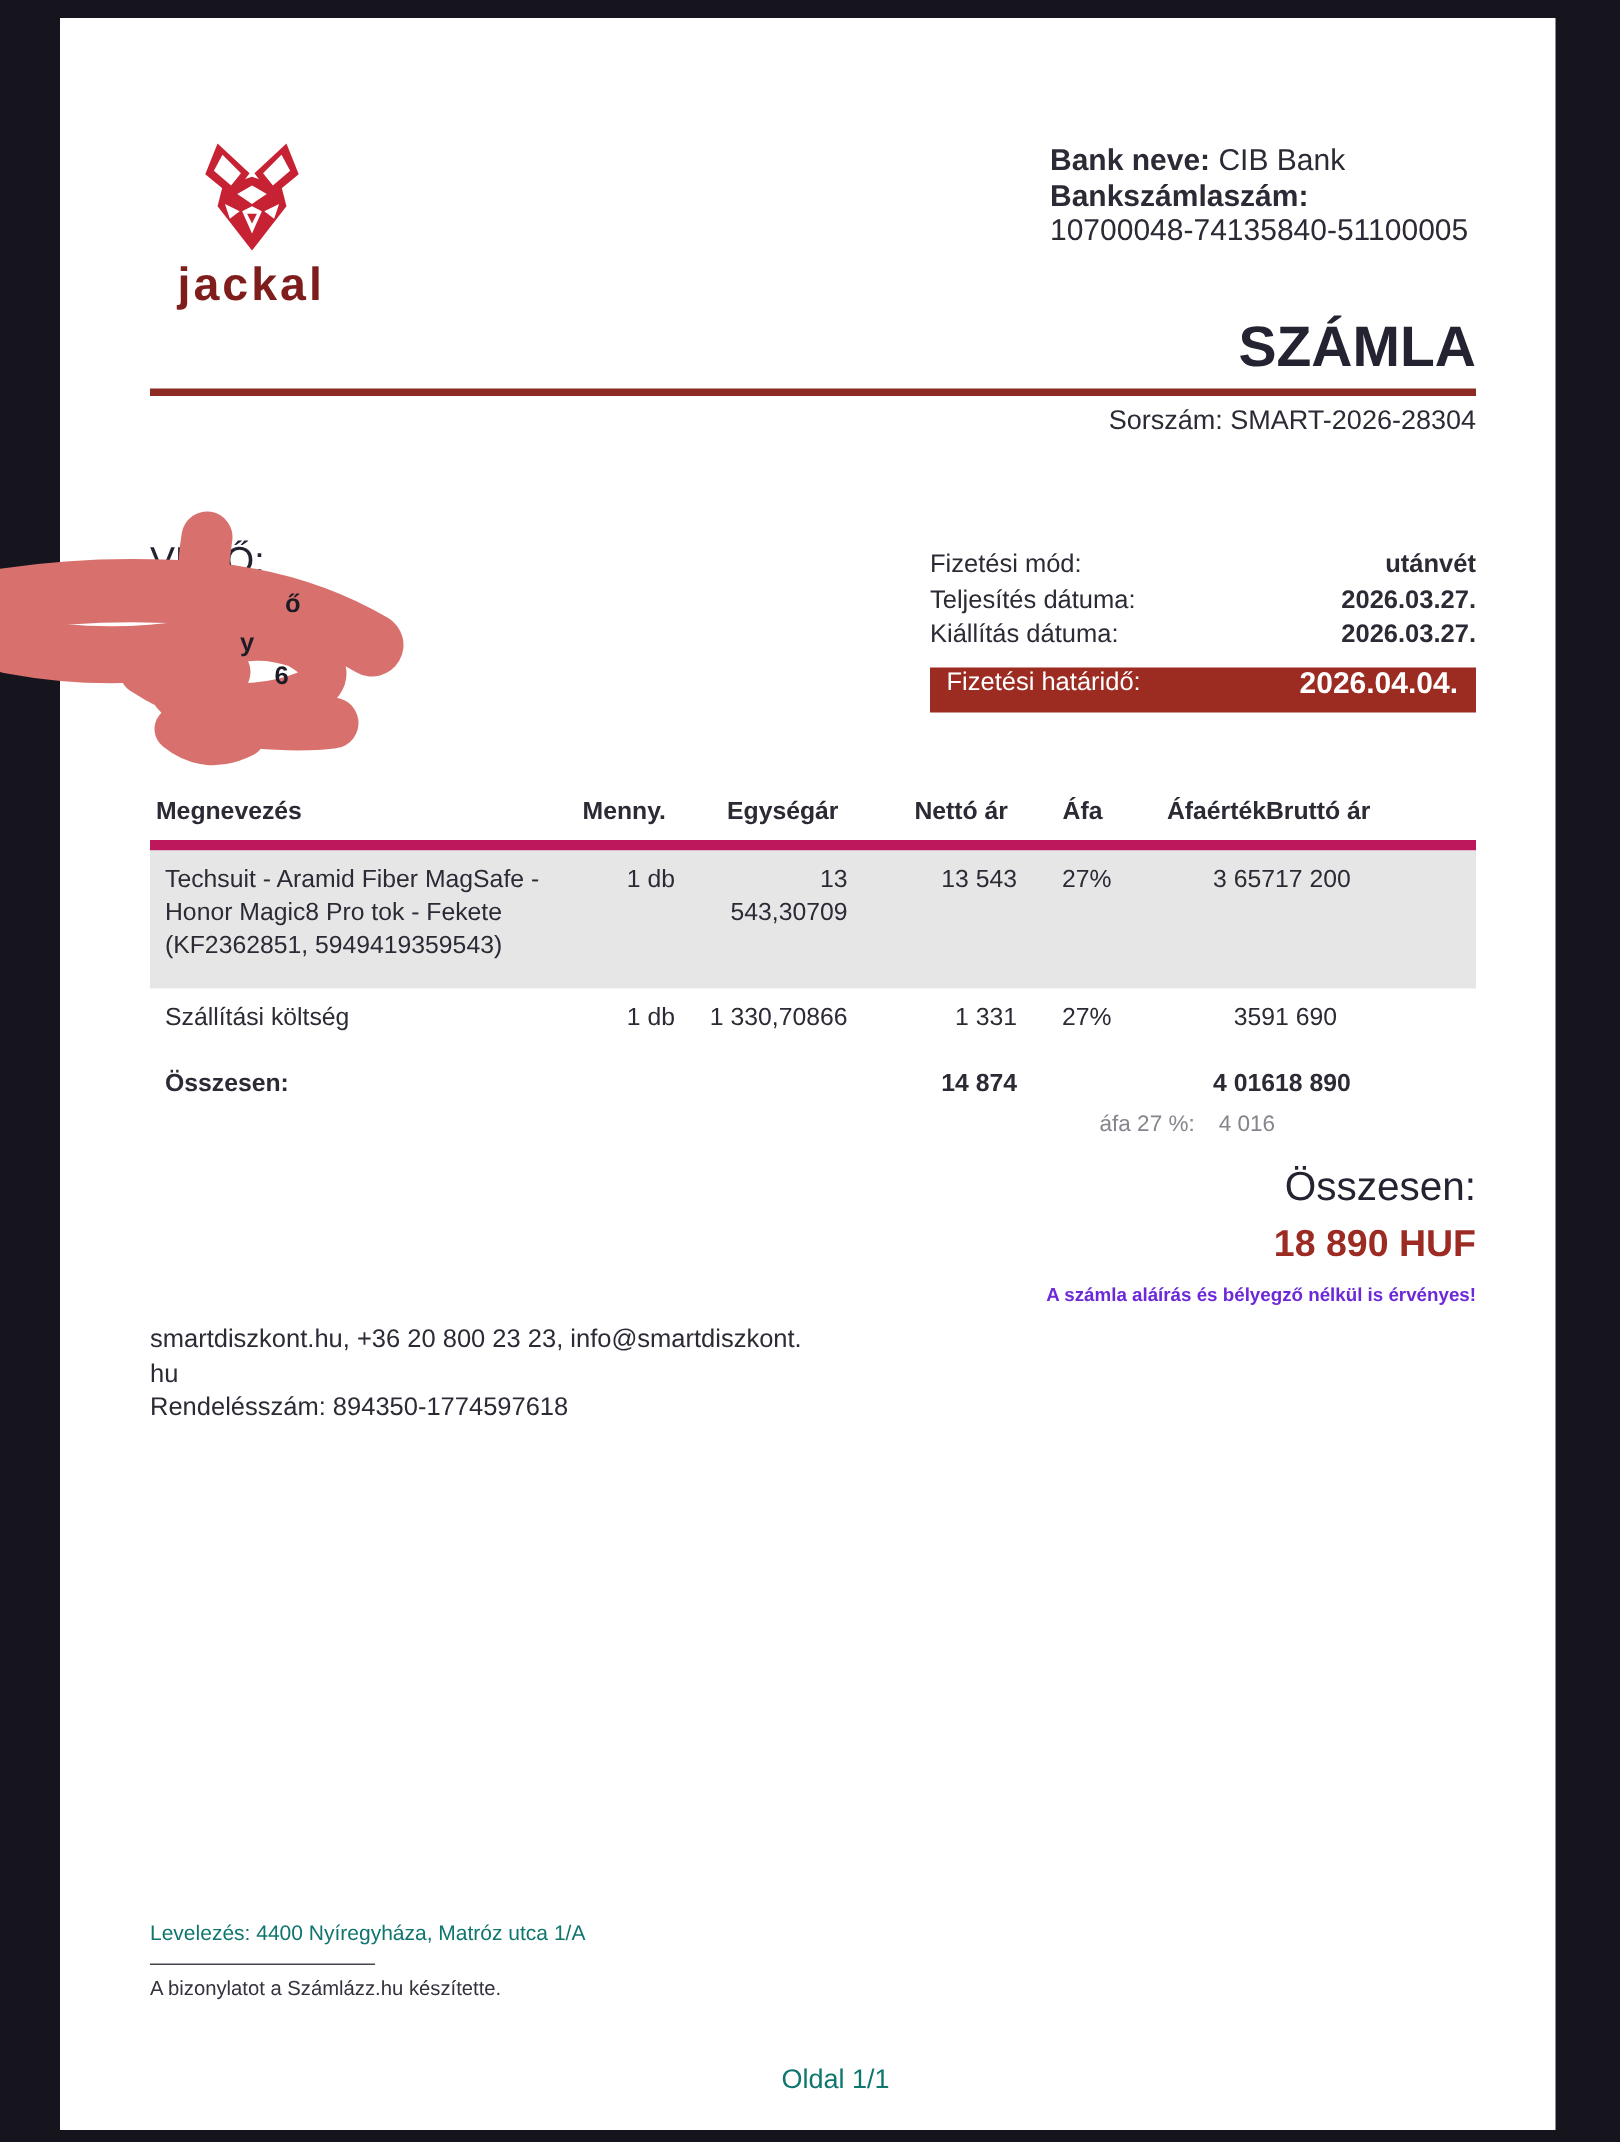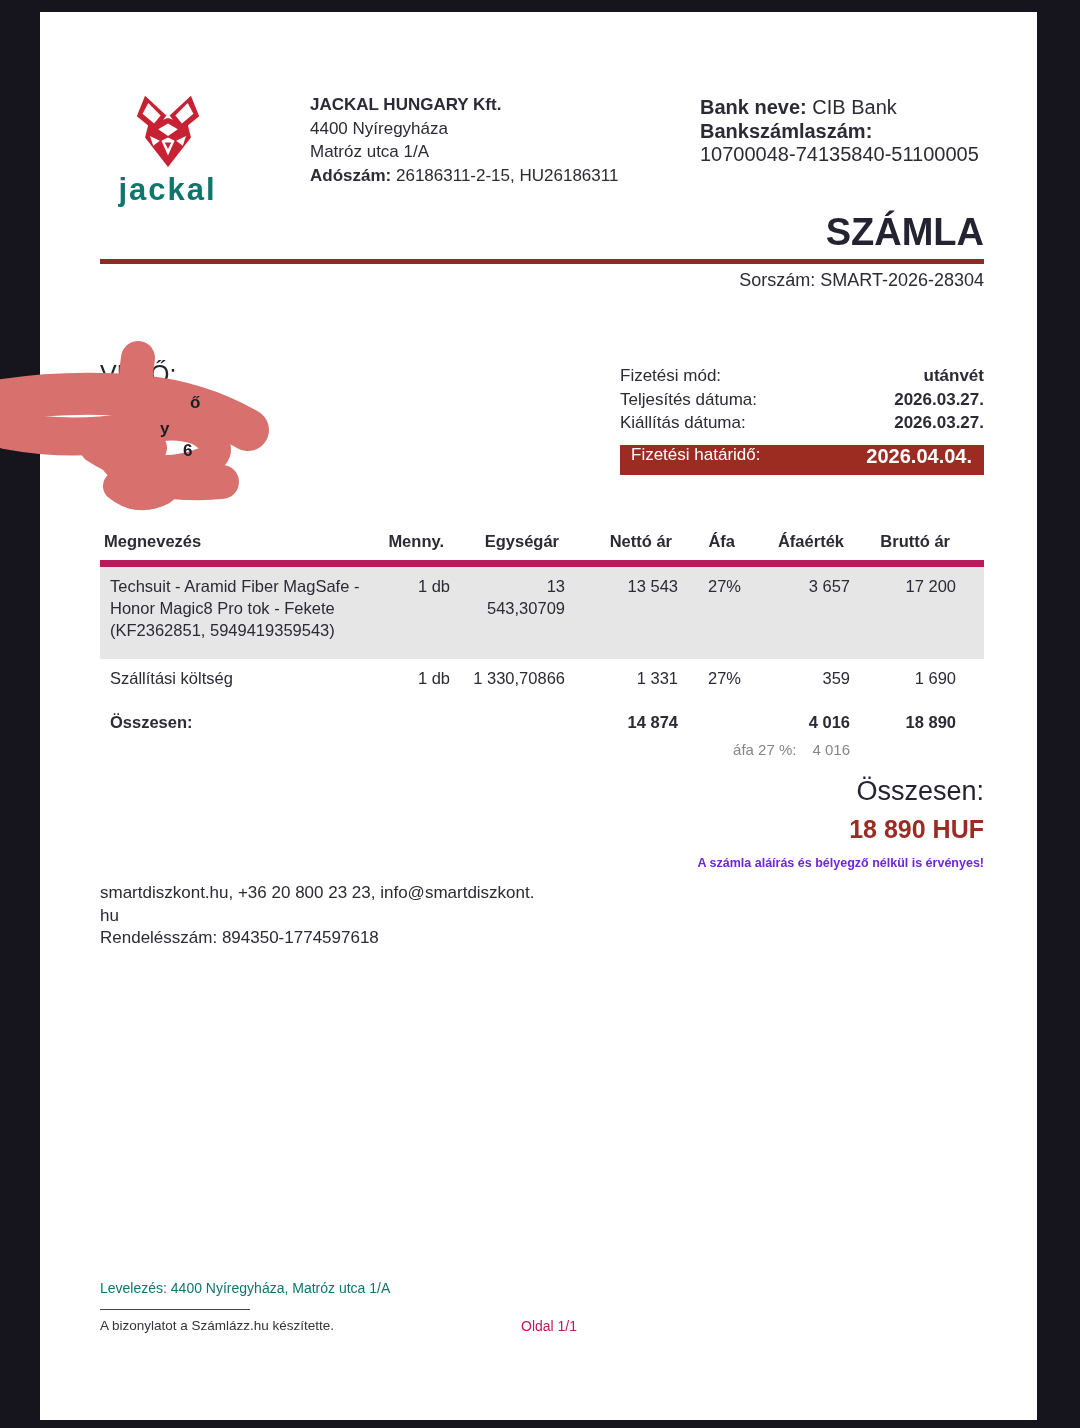--- a/index.html
+++ b/index.html
@@ -16,21 +16,21 @@
     width:997px;height:1408px;
     background:#ffffff;
   }
   .abs{position:absolute;}
 
   
   .brand{left:55px;top:80px;width:145px;text-align:center;}
   .brand svg{display:block;margin:0 auto;}
   .wordmark{
     font-size:31px;font-weight:800;letter-spacing:2px;
-    color:#0f766e;margin-top:2px;
+    color:#7f1d1d;margin-top:2px;
   }
 
   
   .seller{left:270px;top:81px;font-size:17px;line-height:23.5px;}
   .bank{left:660px;top:84px;font-size:20px;line-height:23.5px;}
   .b{font-weight:bold;}
 
   
   .title{right:53px;top:198px;font-size:38px;font-weight:800;color:#242331;line-height:44px;}
   .rule{left:60px;top:247px;width:884px;height:5px;background:#8d2b23;}
@@ -57,41 +57,41 @@
   .itable{left:60px;top:518px;width:884px;font-size:16.5px;}
   .trow{display:flex;align-items:flex-start;}
   .hrow{font-weight:bold;padding-bottom:8px;border-bottom:7px solid #be185d;}
   .c{line-height:22px;}
   .c-name{width:270px;padding-left:10px;padding-right:0;}
   .c-qty{width:70px;text-align:right;white-space:nowrap;}
   .c-unit{width:97px;text-align:right;padding-left:18px;}
   .c-net{width:113px;text-align:right;white-space:nowrap;}
   .c-vat{width:63px;text-align:right;white-space:nowrap;}
   .c-vatamt{width:109px;text-align:right;white-space:nowrap;}
-  .c-gross{width:106px;text-align:right;white-space:nowrap;padding-right:14px;}
+  .c-gross{width:106px;white-space:nowrap;padding-right:14px;}
   .row-shade{background:#e7e6e7;padding:8px 0 8px 0;min-height:76px;}
   .row-plain{padding:8px 0 8px 0;}
   .trow-total{margin-top:14px;font-weight:bold;}
   .afa-line{margin-top:8px;width:750px;text-align:right;color:#85858d;font-size:15px;}
   .afa-line .v{margin-left:16px;}
 
   
   .sum{right:53px;top:764px;text-align:right;}
   .sum-label{font-size:27px;color:#242331;}
   .sum-value{font-size:25px;font-weight:800;color:#9c2b23;margin-top:8px;}
   .sum-note{font-size:12.5px;font-weight:bold;margin-top:12px;color:#6d28d9;}
 
   
   .contact{left:60px;top:870px;font-size:17px;line-height:22.5px;}
 
   
   .mailing{left:60px;top:1268px;font-size:14px;color:#0f766e;}
   .fdiv{left:60px;top:1297px;width:150px;border-top:1px solid #45444f;}
   .credit{left:60px;top:1306px;font-size:13.5px;color:#33323d;}
-  .pageno{left:481px;top:1306px;font-size:14px;color:#be185d;}
+  .pageno{left:481px;top:1364px;font-size:18px;color:#0f766e;}
 </style>
 </head>
 <body>
 
 <div class="page">
 
   <div class="abs brand">
     <svg width="82" height="78" viewBox="0 0 100 92">
       <g fill="#c62233">
         <path d="M22 3 L48 27 L34 46 L12 28 Z"></path>
@@ -104,26 +104,20 @@
         <path d="M38 44 L50 37 L62 44 L50 52 Z"></path>
         <path d="M28 52 L40 58 L32 64 Z"></path>
         <path d="M72 52 L60 58 L68 64 Z"></path>
         <path d="M42 58 L50 54 L58 58 L50 76 Z"></path>
       </g>
       <path d="M46 60 L54 60 L50 68 Z" fill="#c62233"></path>
     </svg>
     <div class="wordmark">jackal</div>
   </div>
 
-  <div class="abs seller">
-    <div class="b">JACKAL HUNGARY Kft.</div>
-    <div>4400 Nyíregyháza</div>
-    <div>Matróz utca 1/A</div>
-    <div><span class="b">Adószám:</span> <span>26186311-2-15, HU26186311</span></div>
-  </div>
 
   <div class="abs bank">
     <div><span class="b">Bank neve:</span> <span>CIB Bank</span></div>
     <div class="b">Bankszámlaszám:</div>
     <div>10700048-74135840-51100005</div>
   </div>
 
   <div class="abs title">SZÁMLA</div>
   <div class="abs rule"></div>
   <div class="abs serial">Sorszám: SMART-2026-28304</div>

